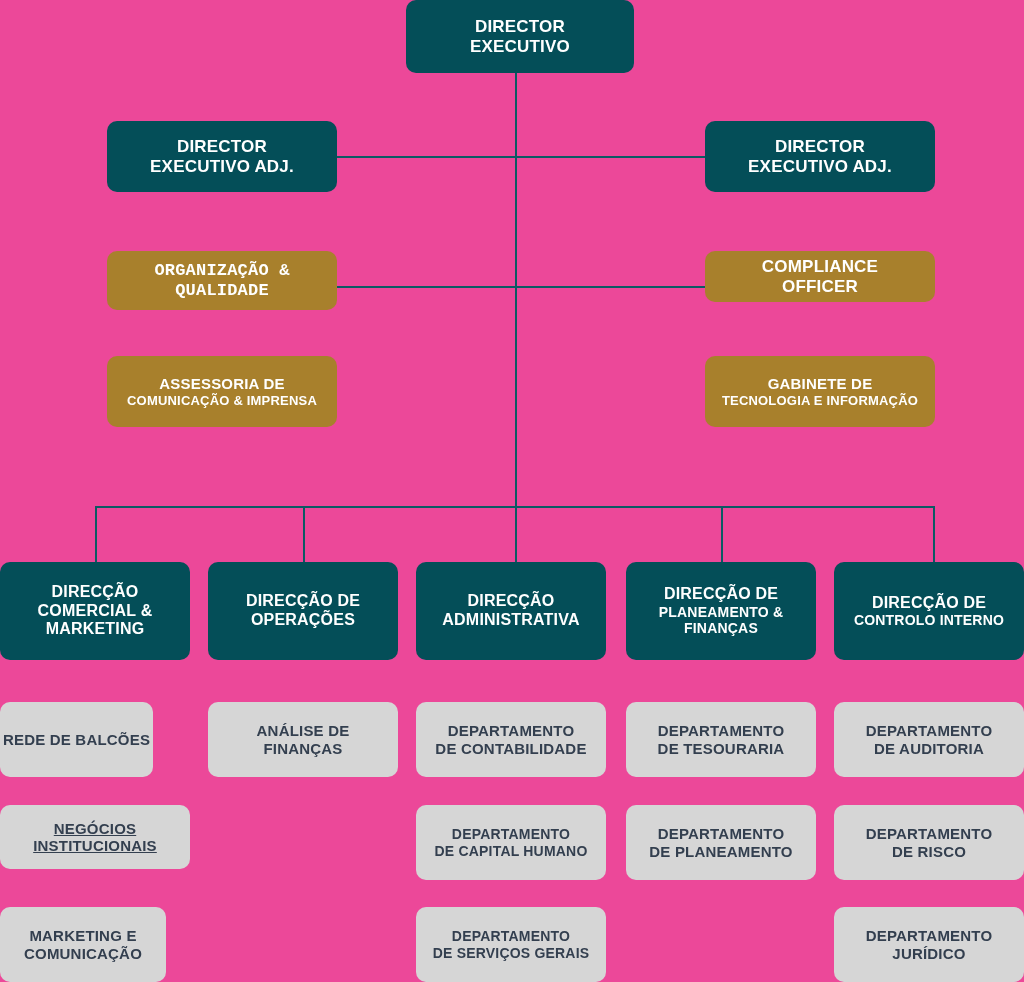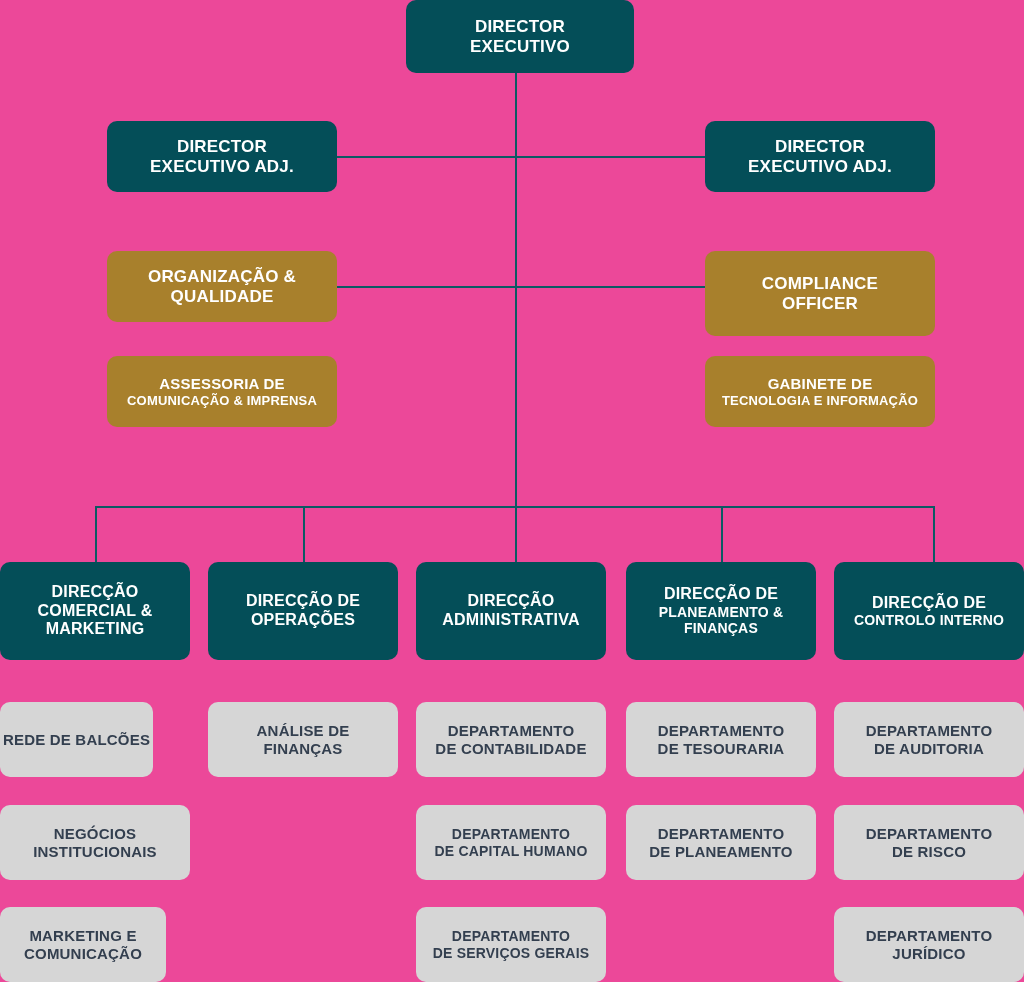--- a/index.html
+++ b/index.html
@@ -79,25 +79,25 @@
 
   <div class="node teal" style="left:107px; top:121px; width:230px; height:71px; font-size:17px;">
     <span class="l1">DIRECTOR</span>
     <span class="l2">EXECUTIVO ADJ.</span>
   </div>
   <div class="node teal" style="left:705px; top:121px; width:230px; height:71px; font-size:17px;">
     <span class="l1">DIRECTOR</span>
     <span class="l2">EXECUTIVO ADJ.</span>
   </div>
 
-  <div class="node gold" style="left:107px; top:251px; width:230px; height:71px; font-size:17px;">
+  <div class="node gold" style="left:107px; top:251px; width:230px; height:59px; font-size:17px;font-family:Liberation Mono, monospace;">
     <span class="l1">ORGANIZAÇÃO &amp;</span>
     <span class="l2">QUALIDADE</span>
   </div>
-  <div class="node gold" style="left:705px; top:251px; width:230px; height:85px; font-size:17px;">
+  <div class="node gold" style="left:705px; top:251px; width:230px; height:51px; font-size:17px;">
     <span class="l1">COMPLIANCE</span>
     <span class="l2">OFFICER</span>
   </div>
 
   <div class="node gold" style="left:107px; top:356px; width:230px; height:71px; font-size:15px;">
     <span class="l1">ASSESSORIA DE</span>
     <span class="l2" style="font-size:13px;">COMUNICAÇÃO &amp; IMPRENSA</span>
   </div>
   <div class="node gold" style="left:705px; top:356px; width:230px; height:71px; font-size:15px;">
     <span class="l1">GABINETE DE</span>
@@ -141,21 +141,21 @@
   </div>
   <div class="node grey" style="left:626px; top:702px; width:190px; height:75px; font-size:15px;">
     <span class="l1">DEPARTAMENTO</span>
     <span class="l2">DE TESOURARIA</span>
   </div>
   <div class="node grey" style="left:834px; top:702px; width:190px; height:75px; font-size:15px;">
     <span class="l1">DEPARTAMENTO</span>
     <span class="l2">DE AUDITORIA</span>
   </div>
 
-  <div class="node grey" style="left:0px; top:805px; width:190px; height:75px; font-size:15px;">
+  <div class="node grey" style="left:0px; top:805px; width:190px; height:64px; font-size:15px;text-decoration:underline;">
     <span class="l1">NEGÓCIOS</span>
     <span class="l2">INSTITUCIONAIS</span>
   </div>
   <div class="node grey" style="left:416px; top:805px; width:190px; height:75px; font-size:14px;">
     <span class="l1">DEPARTAMENTO</span>
     <span class="l2">DE CAPITAL HUMANO</span>
   </div>
   <div class="node grey" style="left:626px; top:805px; width:190px; height:75px; font-size:15px;">
     <span class="l1">DEPARTAMENTO</span>
     <span class="l2">DE PLANEAMENTO</span>

